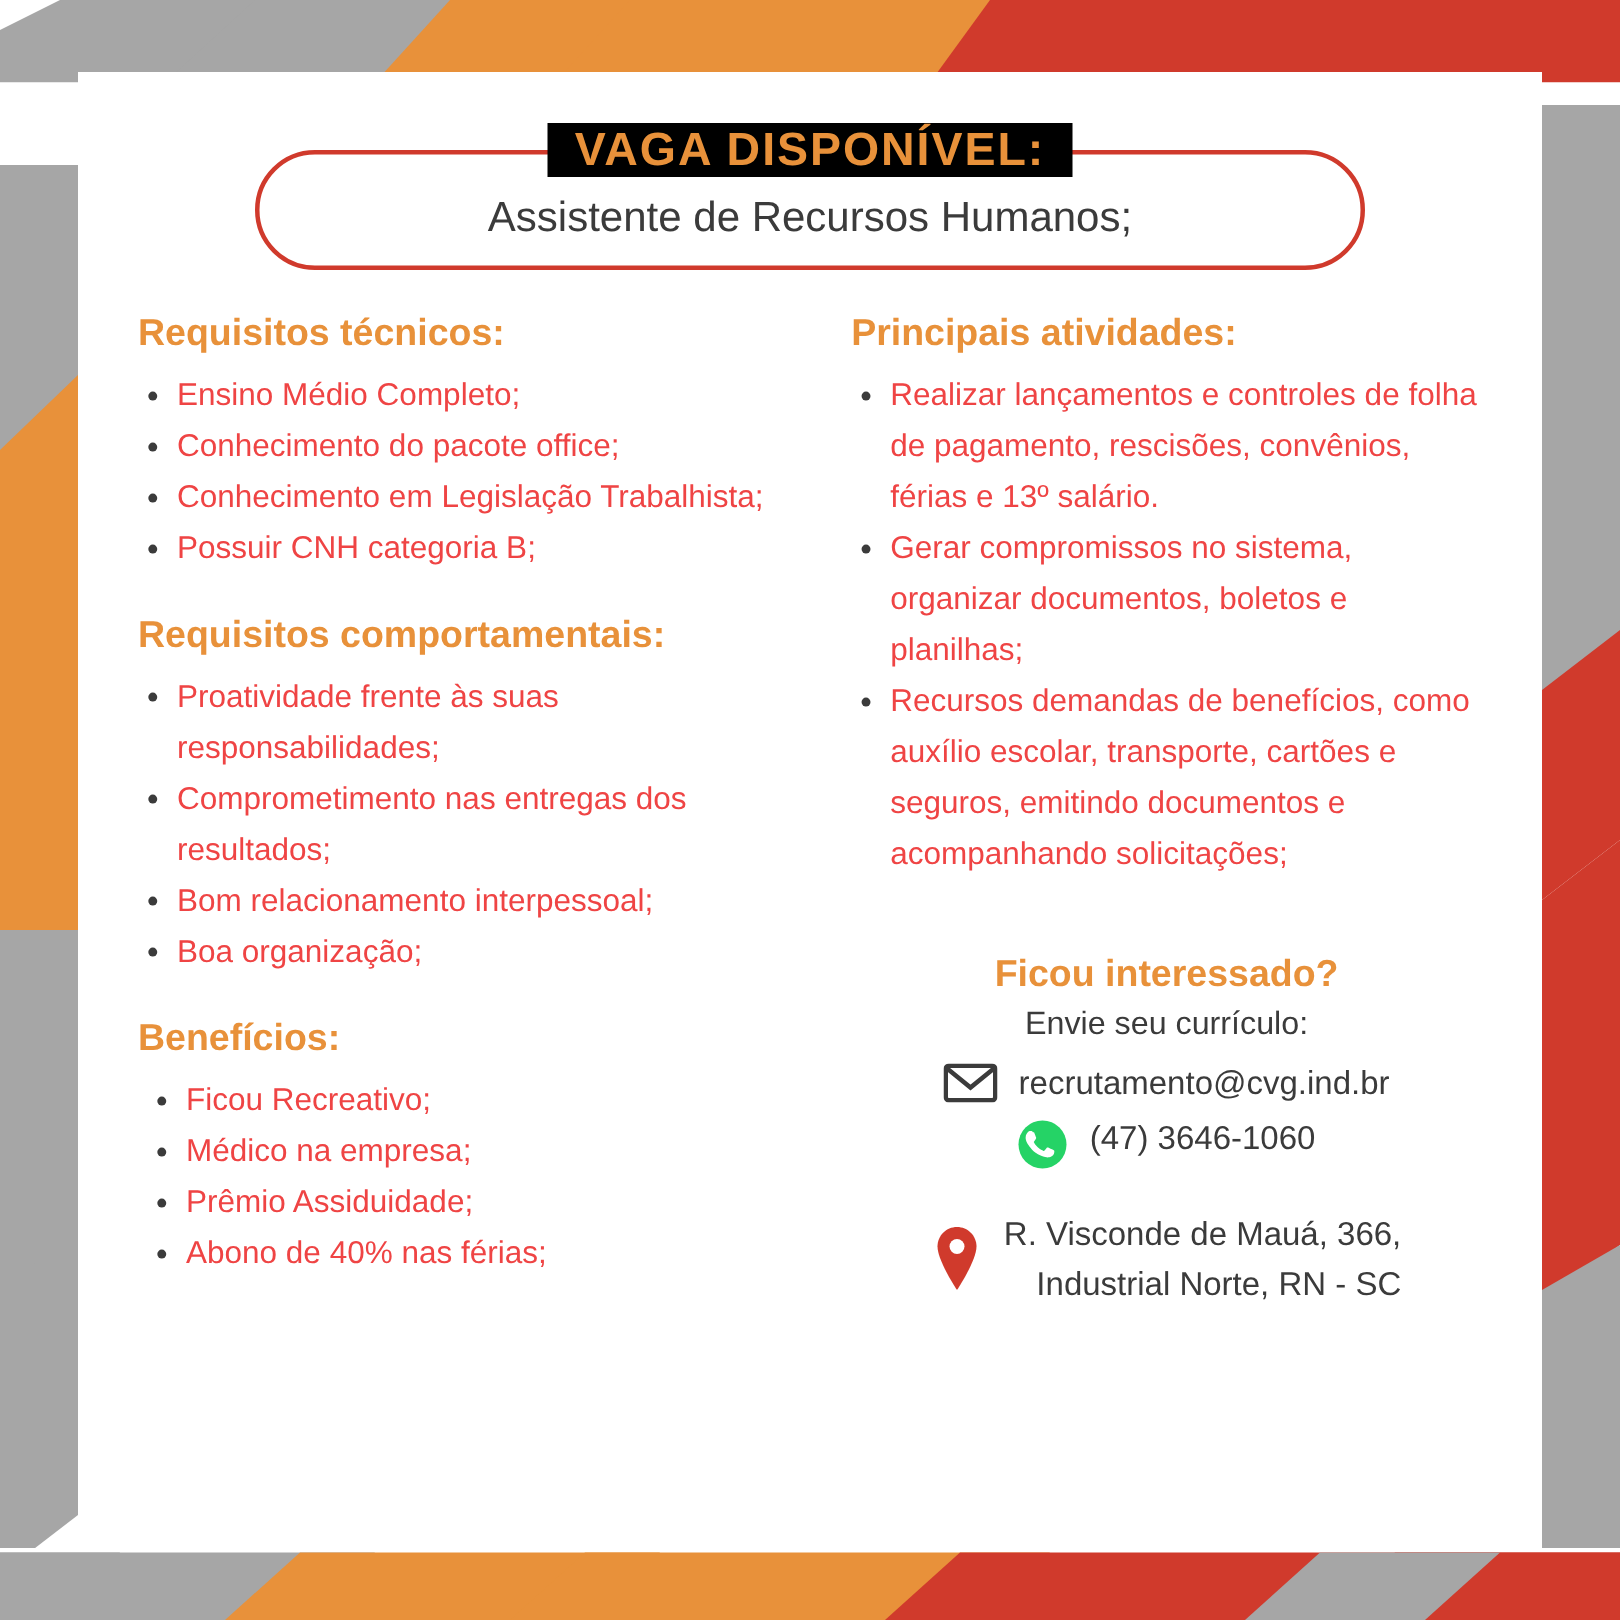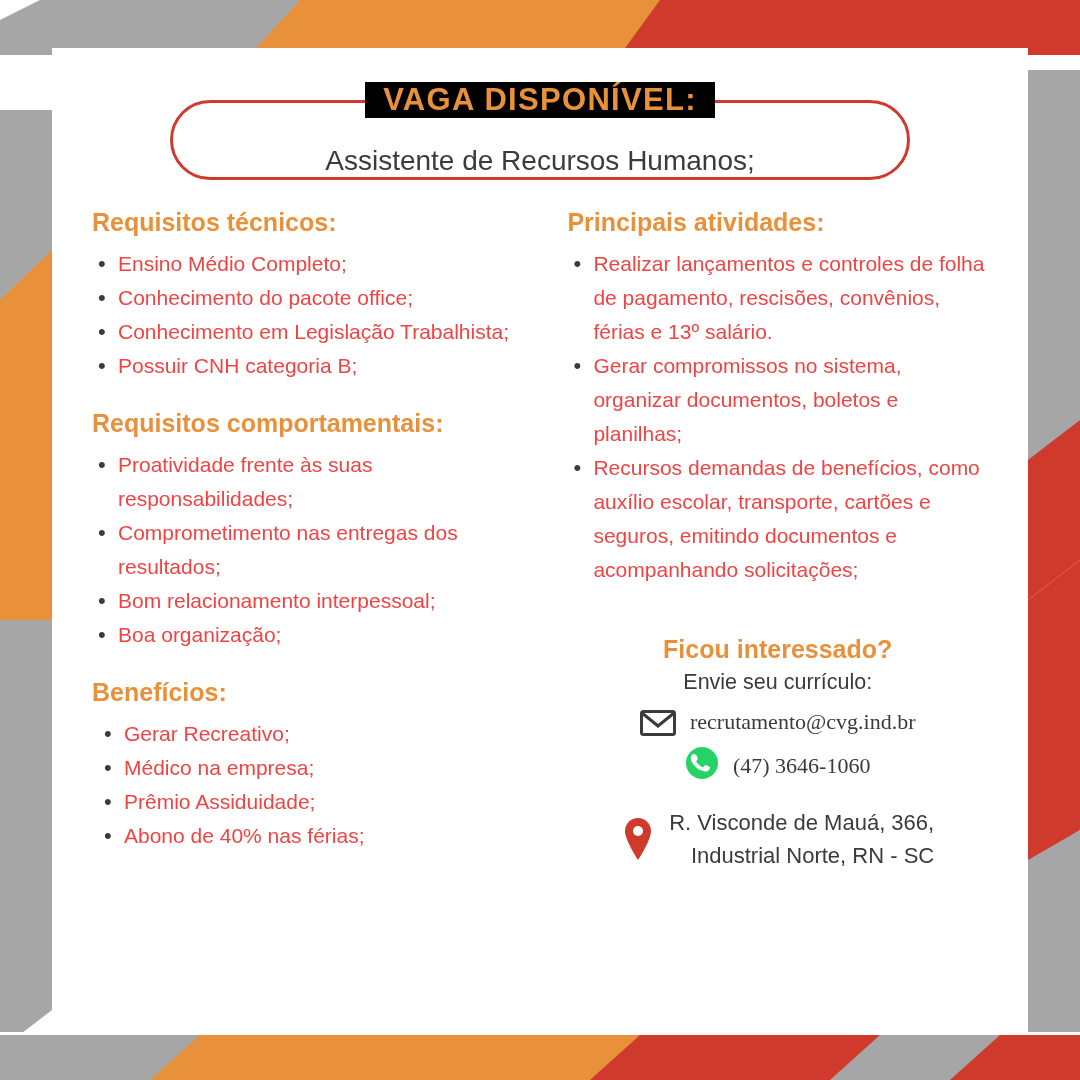--- a/index.html
+++ b/index.html
@@ -39,21 +39,21 @@
     white-space: nowrap;
   }
   .role-box {
     position: absolute;
     left: 118px; right: 118px;
     top: 52px;
     height: 80px;
     border: 3px solid #D03A2C;
     border-radius: 40px;
     display: flex;
-    align-items: flex-end;
+    align-items: center;
     justify-content: center;
     z-index: 2;
   }
   .role-text {
     font-size: 28px;
     color: #3B3B3B;
     padding-top: 10px;
   }
 
   
@@ -98,27 +98,26 @@
     font-weight: bold;
     margin-bottom: 6px;
   }
   .contact .sub {
     font-size: 21.5px;
     color: #3B3B3B;
     margin-bottom: 14px;
   }
   .contact-row {
     display: flex;
-    align-items: flex-end;
+    align-items: flex-start;
     justify-content: center;
     gap: 14px;
     margin-bottom: 10px;
     font-size: 22px;
     color: #3B3B3B;
-    font-family: Liberation Serif, serif;
   }
   .contact-row .txt { line-height: 1.2; }
   .icon { display: inline-flex; align-items: center; justify-content: center; flex: none; }
 
   .address-row {
     display: flex;
     align-items: center;
     justify-content: center;
     gap: 14px;
     margin-top: 26px;
@@ -207,21 +206,21 @@
         <li>Proatividade frente às suas responsabilidades;</li>
         <li>Comprometimento nas entregas dos resultados;</li>
         <li>Bom relacionamento interpessoal;</li>
         <li>Boa organização;</li>
       </ul>
 
       <div class="sec-spacer"></div>
 
       <h2 class="section">Benefícios:</h2>
       <ul class="list indent">
-        <li>Gerar Recreativo;</li>
+        <li>Ficou Recreativo;</li>
         <li>Médico na empresa;</li>
         <li>Prêmio Assiduidade;</li>
         <li>Abono de 40% nas férias;</li>
       </ul>
     </div>
 
     <div class="col-right">
       <h2 class="section">Principais atividades:</h2>
       <ul class="list">
         <li>Realizar lançamentos e controles de folha de pagamento, rescisões, convênios, férias e 13º salário.</li>

